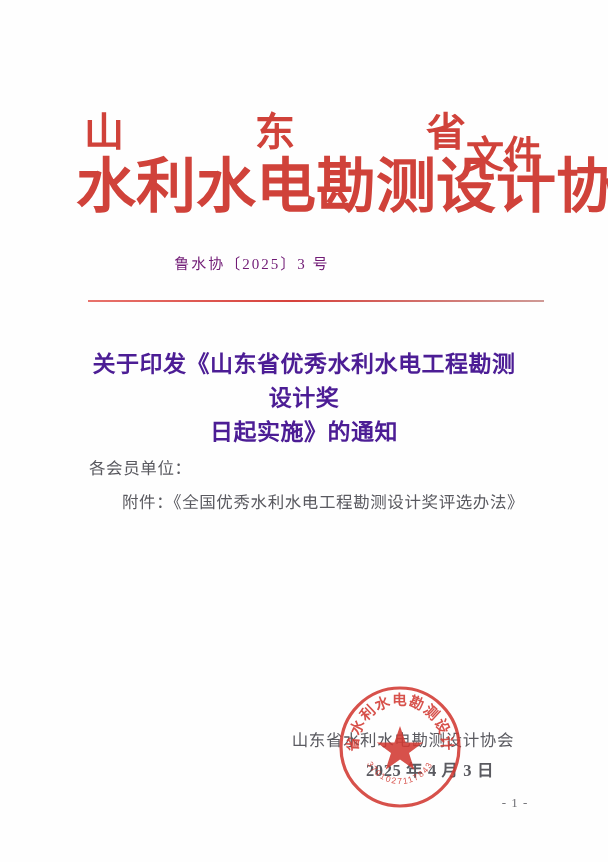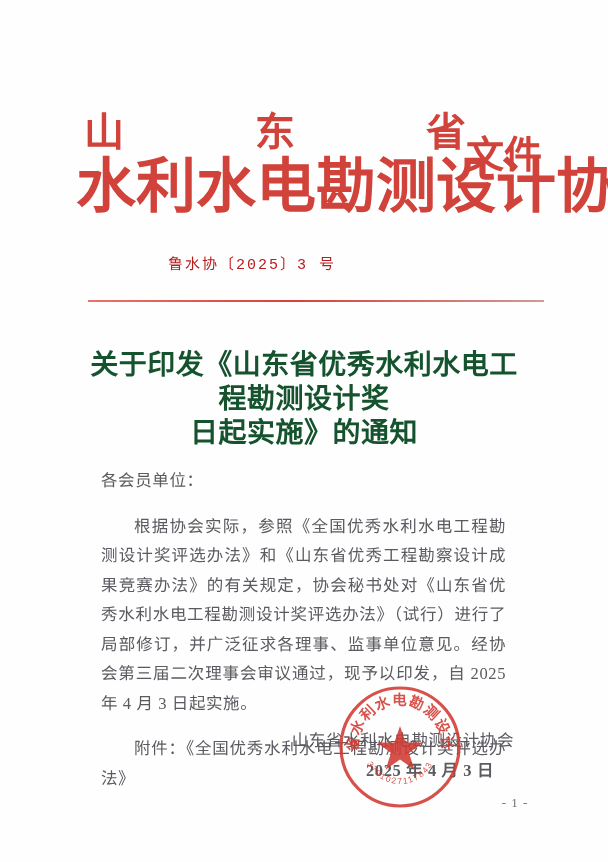--- a/index.html
+++ b/index.html
@@ -70,63 +70,63 @@
   }
 
   
   .doc-number {
     position: absolute;
     left: 0;
     top: 252px;
     width: 504px;
     text-align: center;
     font-size: 15px;
-    color: #b91c1c;
+    color: #701a75;
     letter-spacing: 2px;
-    font-family: Liberation Mono, monospace;
+    font-family: Liberation Serif, serif;
   }
   .red-rule {
     position: absolute;
     left: 88px;
     top: 300px;
     width: 456px;
     height: 2px;
     background: linear-gradient(to right, #e8736c, #d6423c 45%, #cf9a96);
   }
 
   
   .doc-title {
     position: absolute;
     left: 84px;
     top: 348px;
     width: 440px;
     text-align: center;
-    font-size: 28px;
-    font-weight: 700;
-    color: #14532d;
+    font-size: 23px;
+    font-weight: 700;
+    color: #4c1d95;
     line-height: 34px;
     letter-spacing: 0.5px;
     font-family: "Liberation Serif", "DejaVu Serif", serif;
   }
   .doc-title .t-line { display: block; }
 
   
   .body-block {
     position: absolute;
     left: 85px;
     top: 450px;
     width: 437px;
     font-size: 16.5px;
     color: #5a5a60;
     line-height: 29.5px;
     letter-spacing: 0.6px;
     font-family: "Liberation Serif", "DejaVu Serif", serif;
   }
   .body-block p {
-    margin: 16px;
+    margin: 4px;
     text-align: justify;
     text-justify: inter-ideograph;
   }
   .body-block p.indent { text-indent: 2em; }
 
   
   .signature {
     position: absolute;
     left: 240px;
     top: 726px;
@@ -185,21 +185,20 @@
 
   <div class="red-rule"></div>
 
   <div class="doc-title">
     <span class="t-line">关于印发《山东省优秀水利水电工程勘测设计奖</span>
     <span class="t-line">日起实施》的通知</span>
   </div>
 
   <div class="body-block">
     <p>各会员单位：</p>
-    <p class="indent">根据协会实际，参照《全国优秀水利水电工程勘测设计奖评选办法》和《山东省优秀工程勘察设计成果竞赛办法》的有关规定，协会秘书处对《山东省优秀水利水电工程勘测设计奖评选办法》（试行）进行了局部修订，并广泛征求各理事、监事单位意见。经协会第三届二次理事会审议通过，现予以印发，自 2025 年 4 月 3 日起实施。</p>
     <p class="indent">附件：《全国优秀水利水电工程勘测设计奖评选办法》</p>
   </div>
 
   <div class="signature">
     <span class="sig-org">山东省水利水电勘测设计协会</span>
     <span class="sig-date">2025 年 4 月 3 日</span>
   </div>
 
   <div class="seal">
     <svg width="126" height="126" viewBox="0 0 126 126" xmlns="http://www.w3.org/2000/svg">

